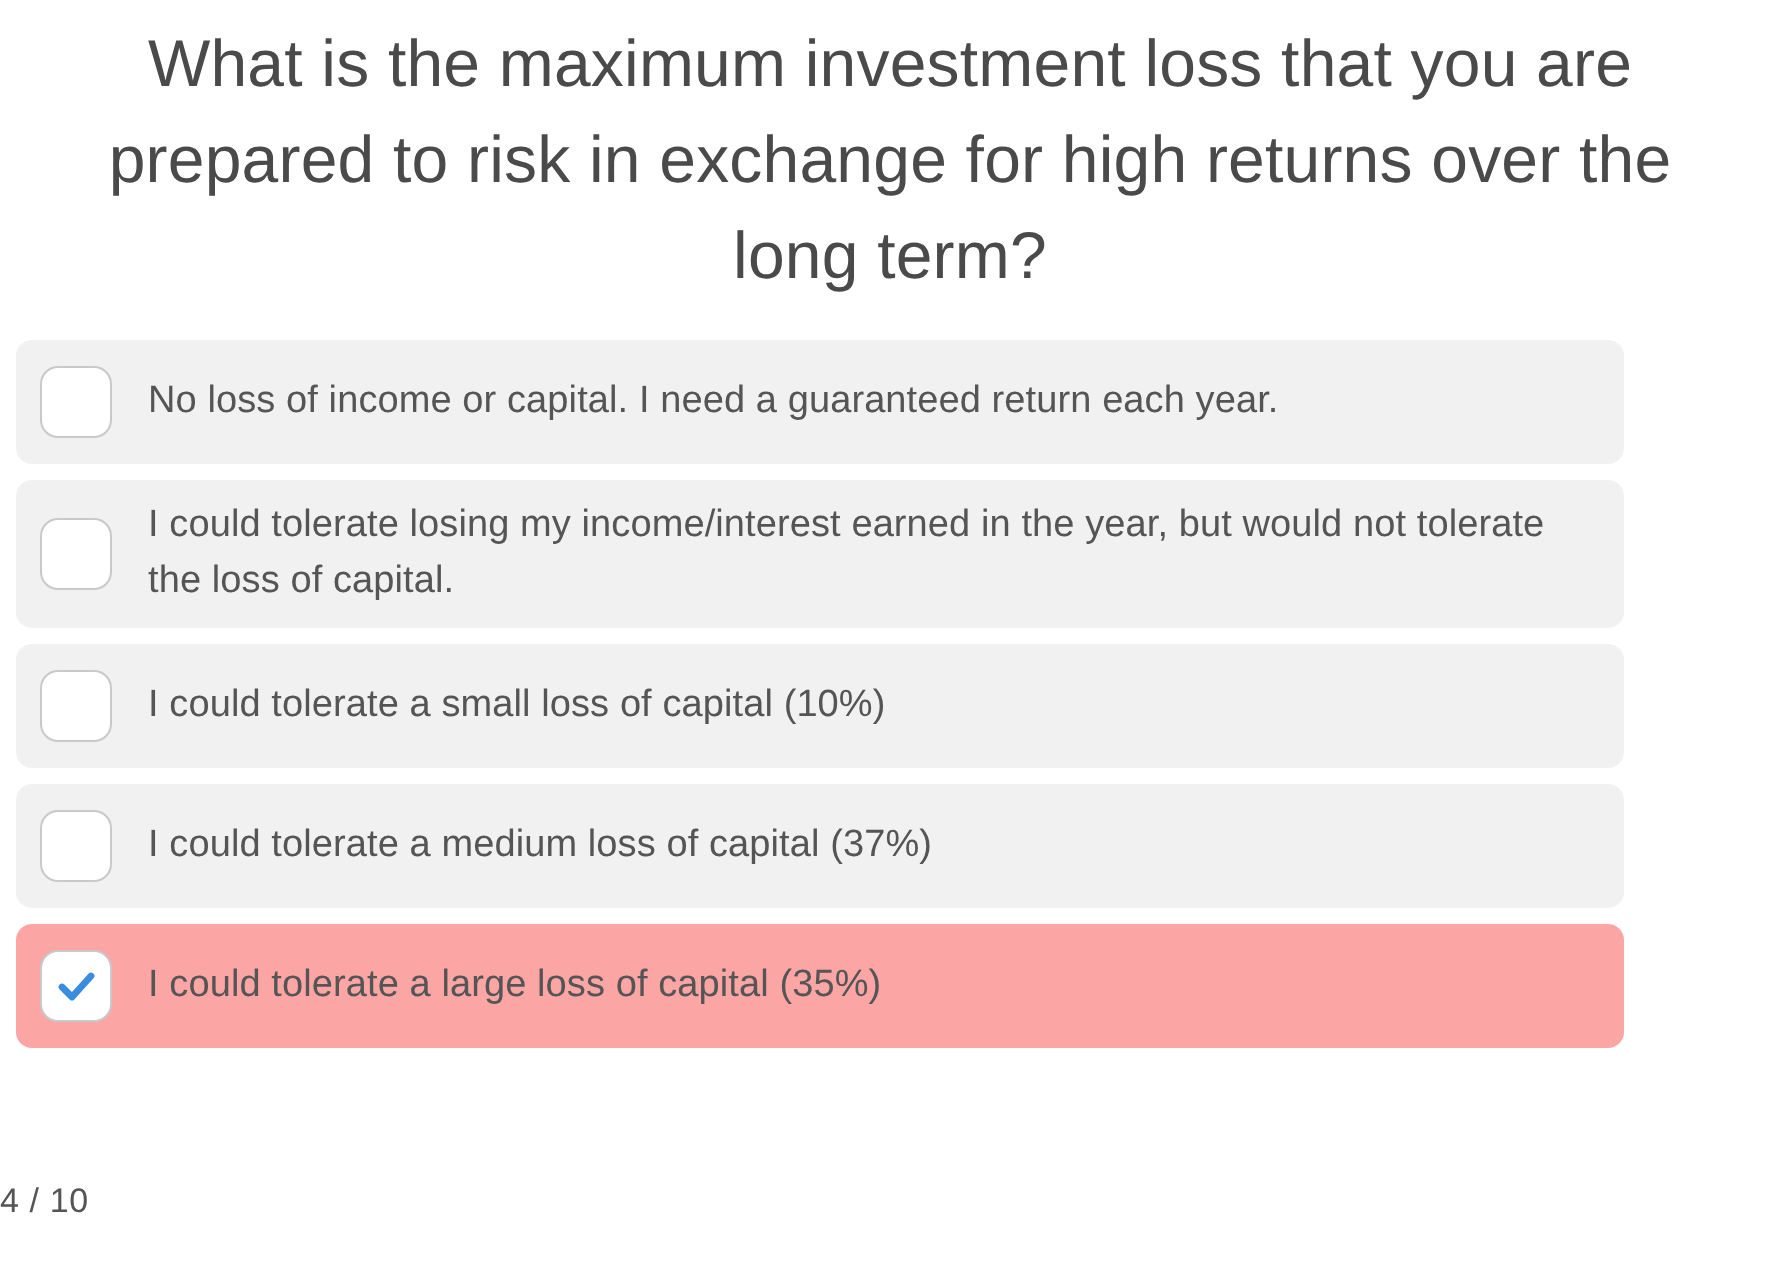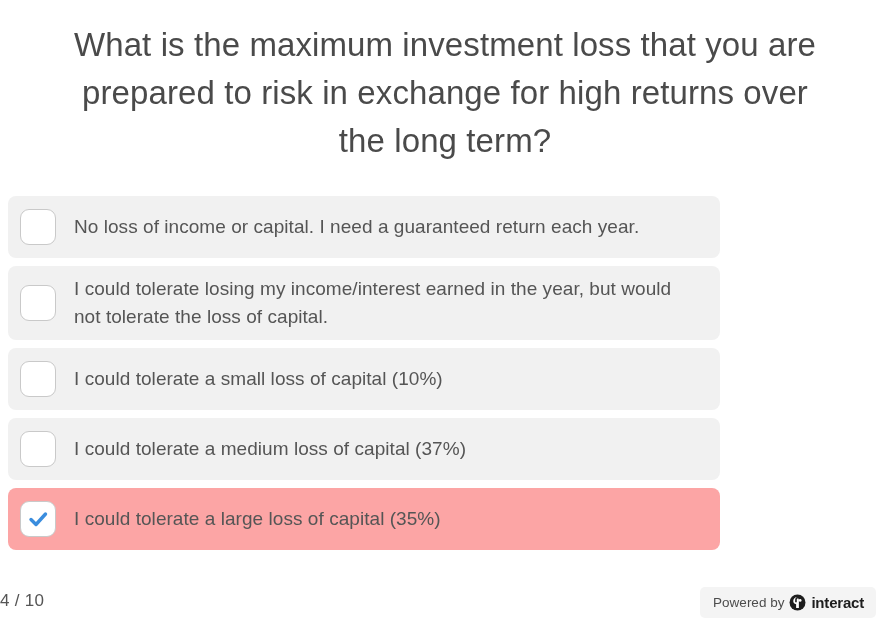--- a/index.html
+++ b/index.html
@@ -19,21 +19,21 @@
   .quiz {
     width: 890px;
     height: 641px;
     box-sizing: border-box;
     display: flex;
     flex-direction: column;
   }
 
   
   .question-title {
-    margin: 17px;
+    margin: 4px;
     padding: 4px 40px 0 40px;
     font-size: 33px;
     line-height: 48px;
     font-weight: 300;
     color: #4a4a4a;
     text-align: center;
     letter-spacing: 0.1px;
   }
 
   
@@ -47,21 +47,21 @@
 
   .option {
     display: flex;
     align-items: center;
     background: #f1f1f1;
     border-radius: 8px;
     min-height: 62px;
     padding: 9px 12px;
     box-sizing: border-box;
     cursor: pointer;
-    width: 712px;
+    width: 804px;
   }
   .option.selected {
     background: #fca5a5;
   }
 
   .checkbox {
     flex: 0 0 auto;
     width: 36px;
     height: 36px;
     border-radius: 9px;
@@ -170,26 +170,15 @@
         </svg>
       </span>
       <span class="option-label">I could tolerate a large loss of capital (35%)</span>
     </div>
 
   </div>
 
   <div class="footer">
     <div class="page-counter">4 / 10</div>
 
-    <div class="powered-by">
-      <span class="powered-by-text">Powered by</span>
-      <span>
-        <svg class="interact-logo" width="17" height="17" viewBox="0 0 32 32" aria-hidden="true">
-          <circle cx="16" cy="16" r="15" fill="#1d1d1d"></circle>
-          <path d="M16 5.5 C11.2 5.5 8 9 8 13.2 C8 16.6 10.2 18.8 13.4 19.3 L13.4 26.5 L18.6 26.5 L18.6 10.6 C18.6 9.4 17.8 8.6 16.6 8.6 C15.4 8.6 14.6 9.4 14.6 10.6 L14.6 15.6 L11.6 15.6 L11.6 10.6 C11.6 7.8 13.8 5.5 16 5.5 Z" fill="#ffffff"></path>
-          <circle cx="21" cy="12" r="2.6" fill="#ffffff"></circle>
-        </svg>
-      </span>
-      <span class="interact-word">interact</span>
-    </div>
   </div>
 
 </div>
 
 </body></html>

